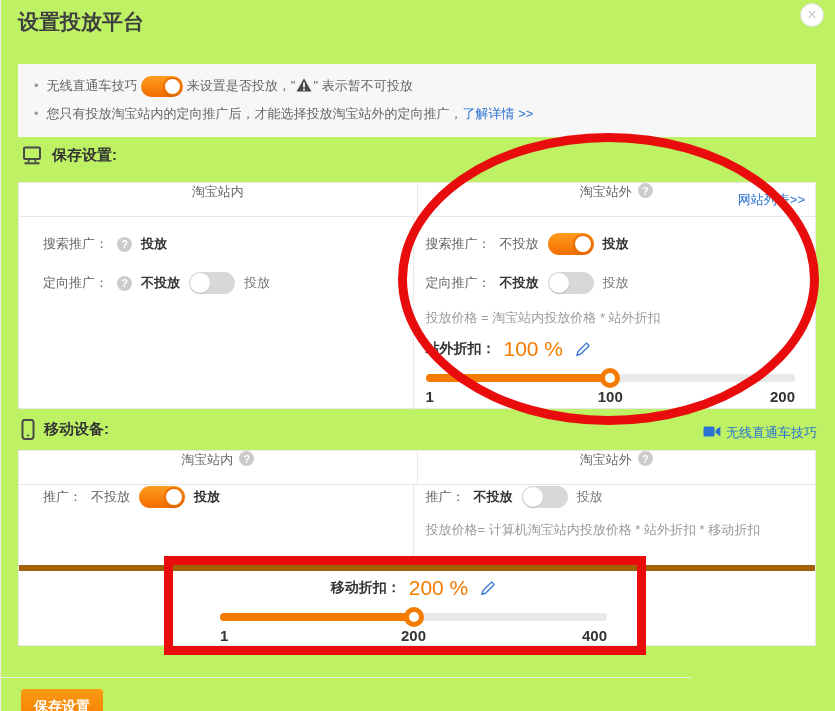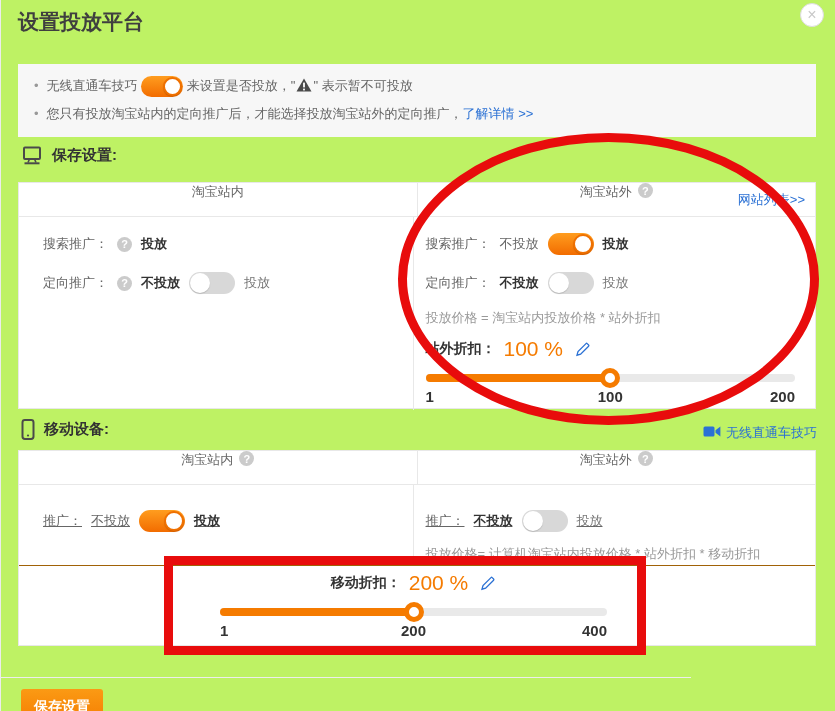--- a/index.html
+++ b/index.html
@@ -59,23 +59,23 @@
   
   .t-computer{top:182px;height:227px;}
   .t-computer .tbody{height:193px;}
   .t-computer .prow{margin-top:15px;}
   .t-computer .formula{margin-top:13px;}
   .t-computer .discount-line{margin-top:7px;}
   .t-computer .slider{margin-top:11px;}
   
   .t-mobile{top:450px;height:196px;}
   .t-mobile .tbody{height:80px;}
-  .t-mobile .prow{margin-top:24px;text-decoration:underline;}
+  .t-mobile .prow{margin-top:0;}
   .t-mobile .formula{margin-top:11px;}
-  .slider-row{position:relative;border-top:1px solid #a16207;height:82px;}
+  .slider-row{position:relative;border-top:6px solid #a16207;height:82px;}
   .m-center{position:absolute;left:201px;width:387px;}
   .m-discount{top:3px;display:flex;align-items:center;justify-content:center;gap:8px;height:28px;}
   .m-discount .dlabel{font-size:14px;font-weight:bold;color:#333;}
   .m-discount .dvalue{font-size:21px;color:#f57b00;}
   .m-slider{top:42px;}
   .mobile-tips{position:absolute;right:18px;top:424px;font-size:13px;display:flex;align-items:center;gap:5px;}
   
   .footer{position:absolute;left:0;top:662px;width:690px;height:49px;border-top:1px solid #ededed;box-sizing:border-box;margin-top:15px;}
   .save-btn{
     position:absolute;left:20px;top:11px;width:82px;height:36px;border:none;border-radius:3px;cursor:pointer;

